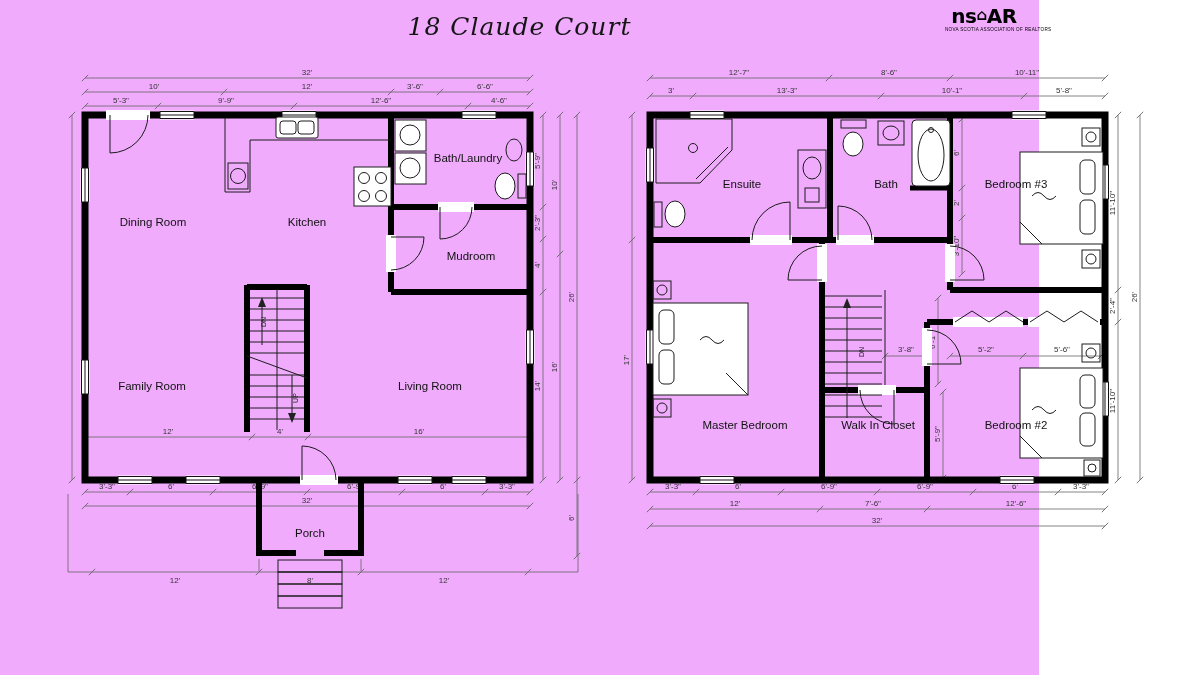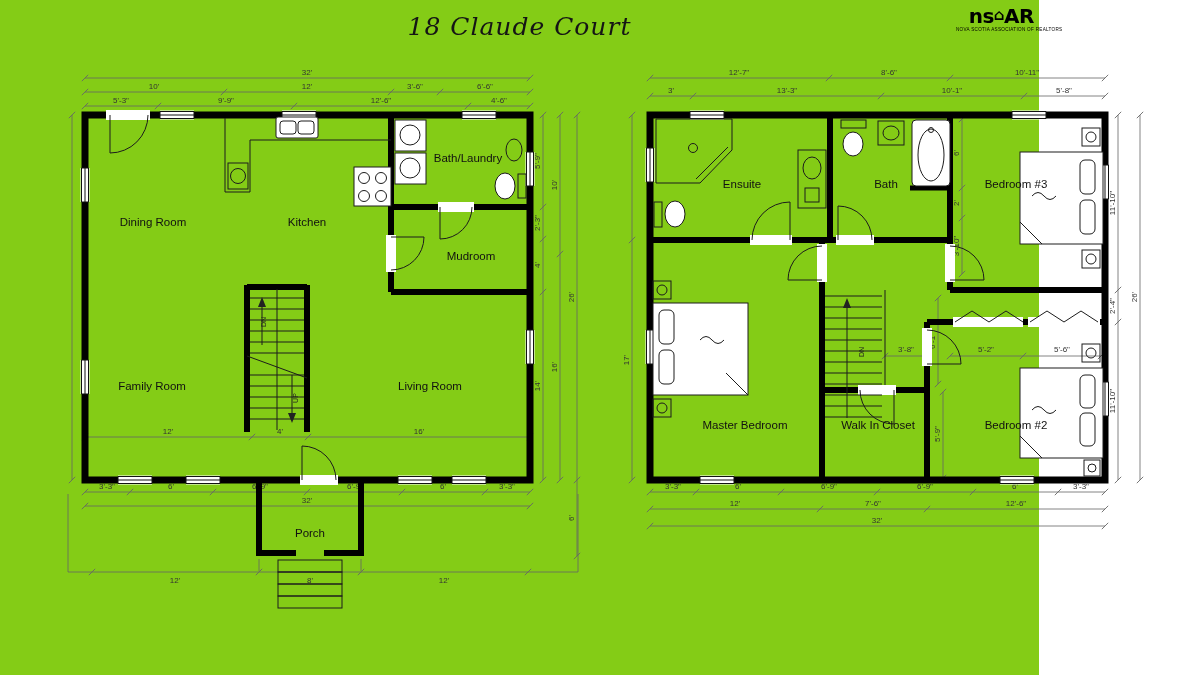--- a/index.html
+++ b/index.html
@@ -1,19 +1,19 @@
 <!DOCTYPE html>
 <html><head>
 <meta charset="utf-8">
 <style>
   html,body{margin:0;padding:0;background:#fff;width:1200px;height:675px;overflow:hidden;}
-  #stage{position:relative;width:1039px;height:675px;background:#84cc16;font-family:"Liberation Sans",sans-serif;}
+  #stage{position:relative;width:1039px;height:675px;background:#f0abfc;font-family:"Liberation Sans",sans-serif;}
   #plan-title{position:absolute;top:12px;left:0;width:100%;text-align:center;
     font-family:"DejaVu Serif",serif;font-style:italic;font-size:25px;color:#151515;letter-spacing:1px;}
-  #logo{position:absolute;top:6px;right:5px;width:78px;text-align:right;color:#000;}
+  #logo{position:absolute;top:6px;right:16px;width:78px;text-align:center;color:#000;}
   #logo .logo-main{font-family:"DejaVu Sans",sans-serif;font-weight:bold;font-size:20px;line-height:1;letter-spacing:-0.5px;}
   #logo .roof{font-size:15px;position:relative;top:-3px;}
   #logo .logo-sub{font-size:4.6px;letter-spacing:.3px;margin-top:1px;white-space:nowrap;}
   svg{position:absolute;top:0;left:0;}
   .wall7{stroke:#000;stroke-width:7;fill:none;}
   .wall6{stroke:#000;stroke-width:6;fill:none;stroke-linecap:butt;}
   .wall5{stroke:#000;stroke-width:5;fill:none;}
   .thin{stroke:#1c1c1c;stroke-width:1;fill:none;}
   .thinw{stroke:#1c1c1c;stroke-width:1;fill:#fff;}
   .dim{stroke:#666;stroke-width:0.8;fill:none;}

